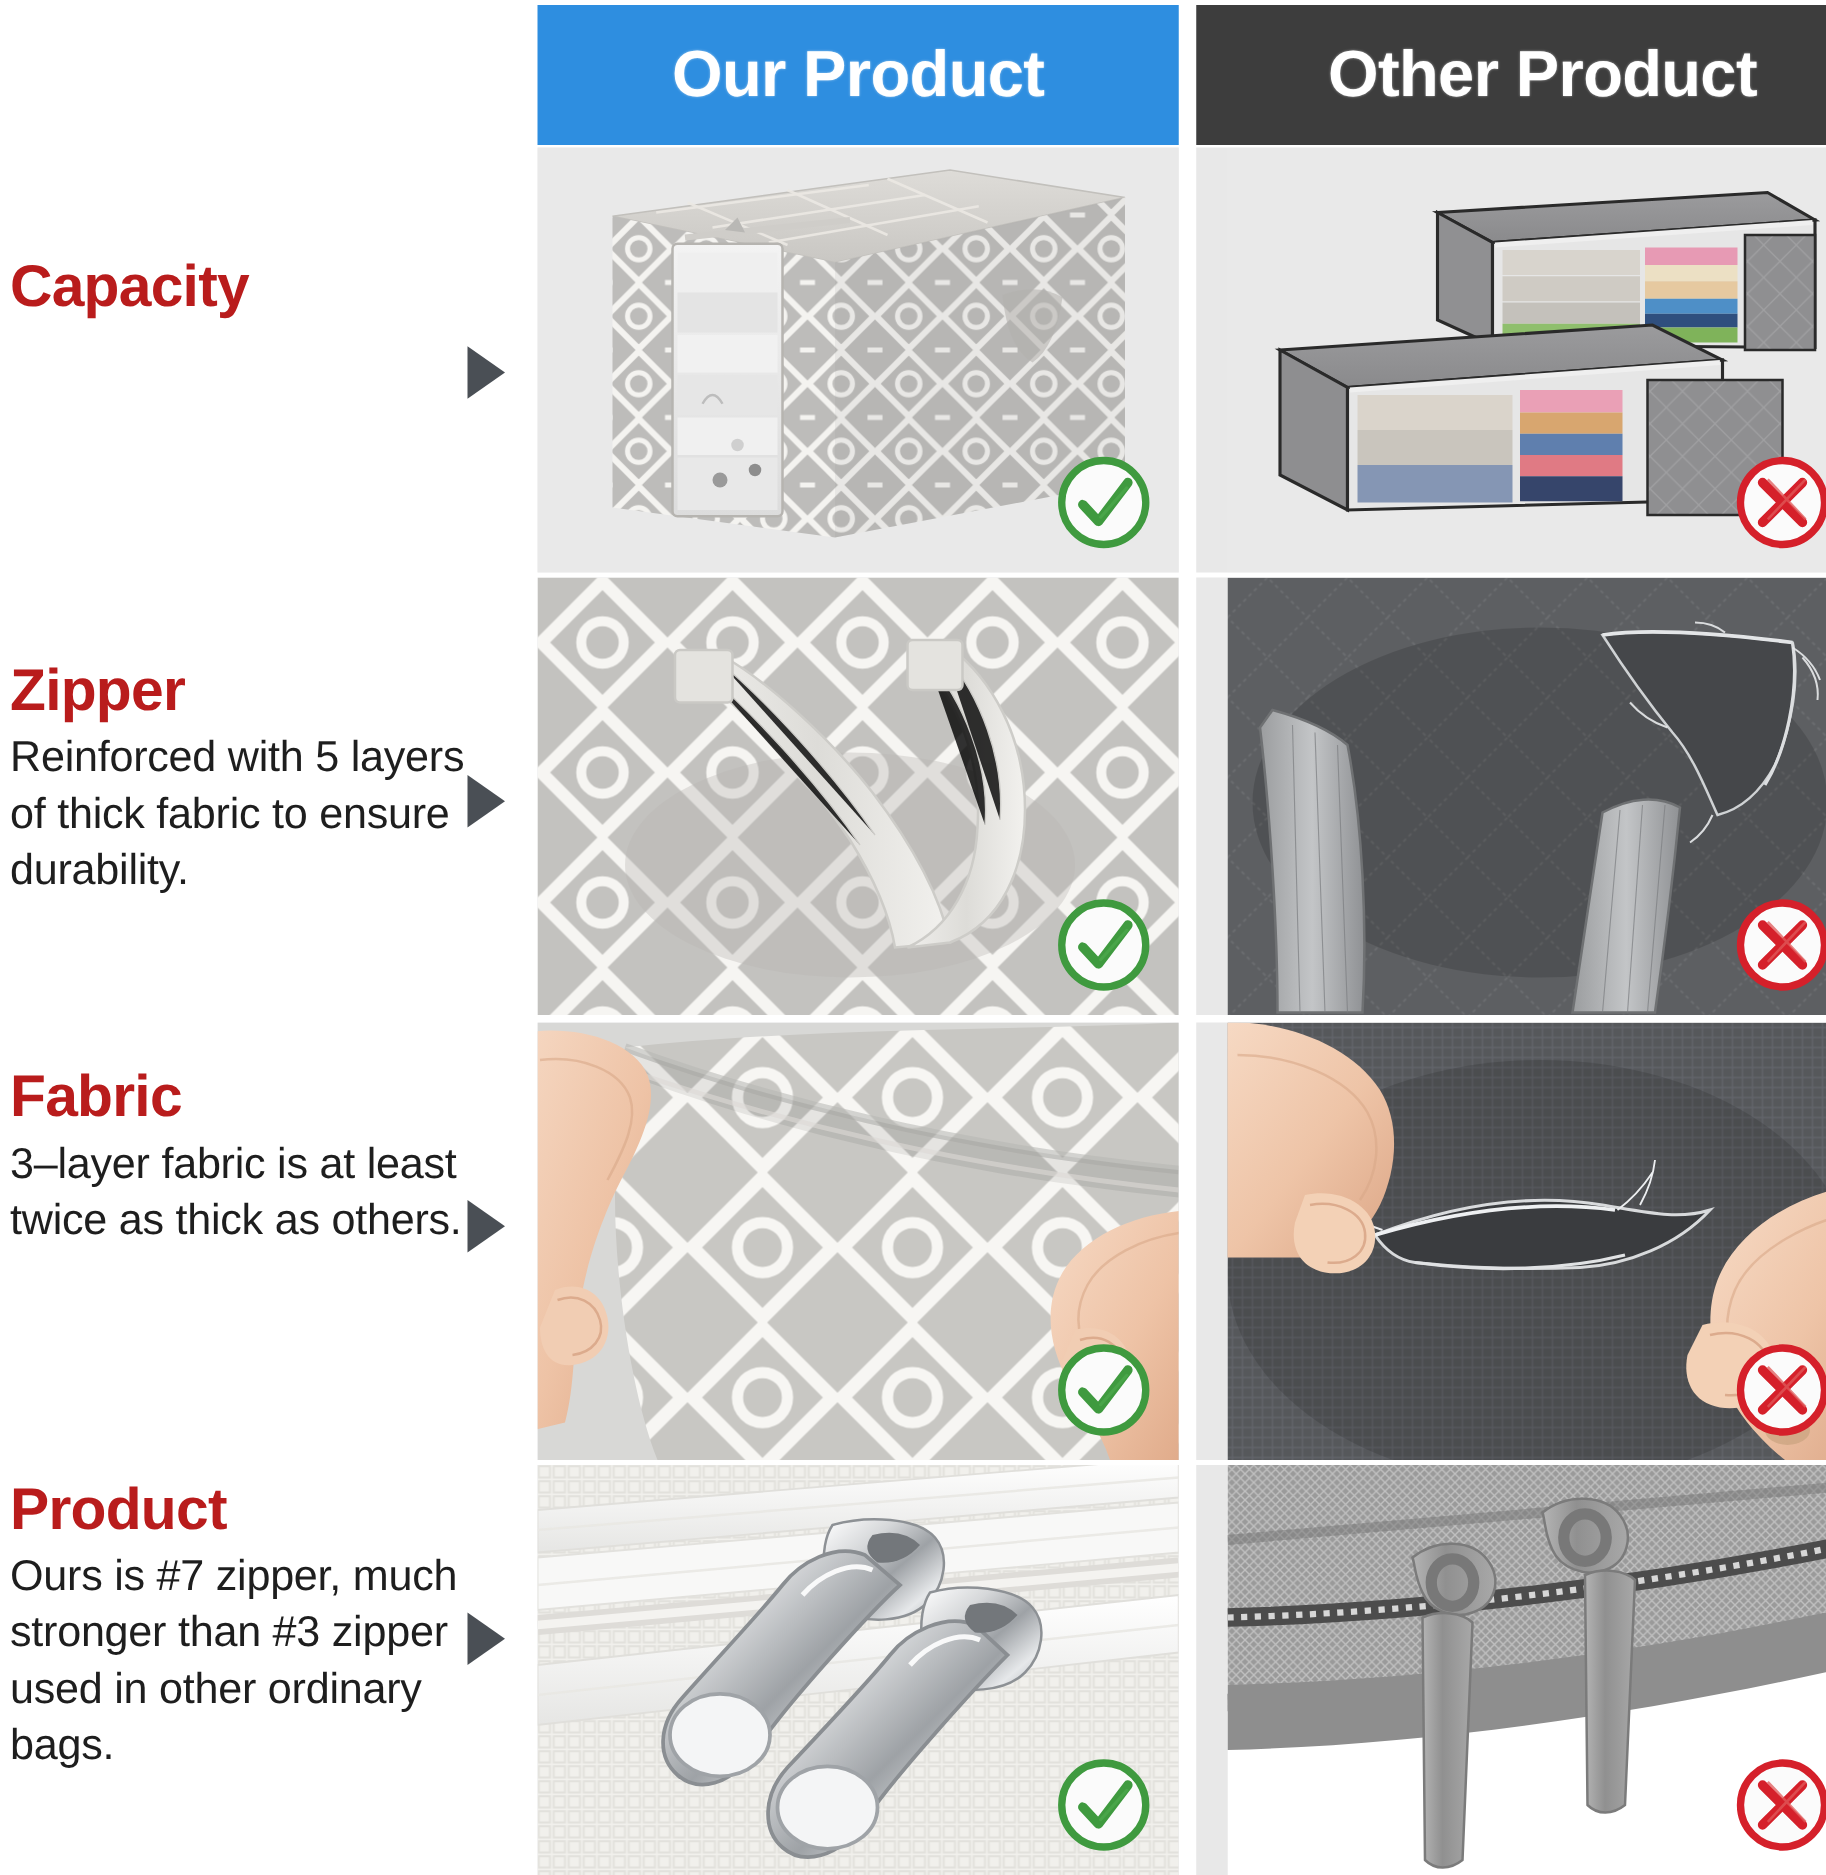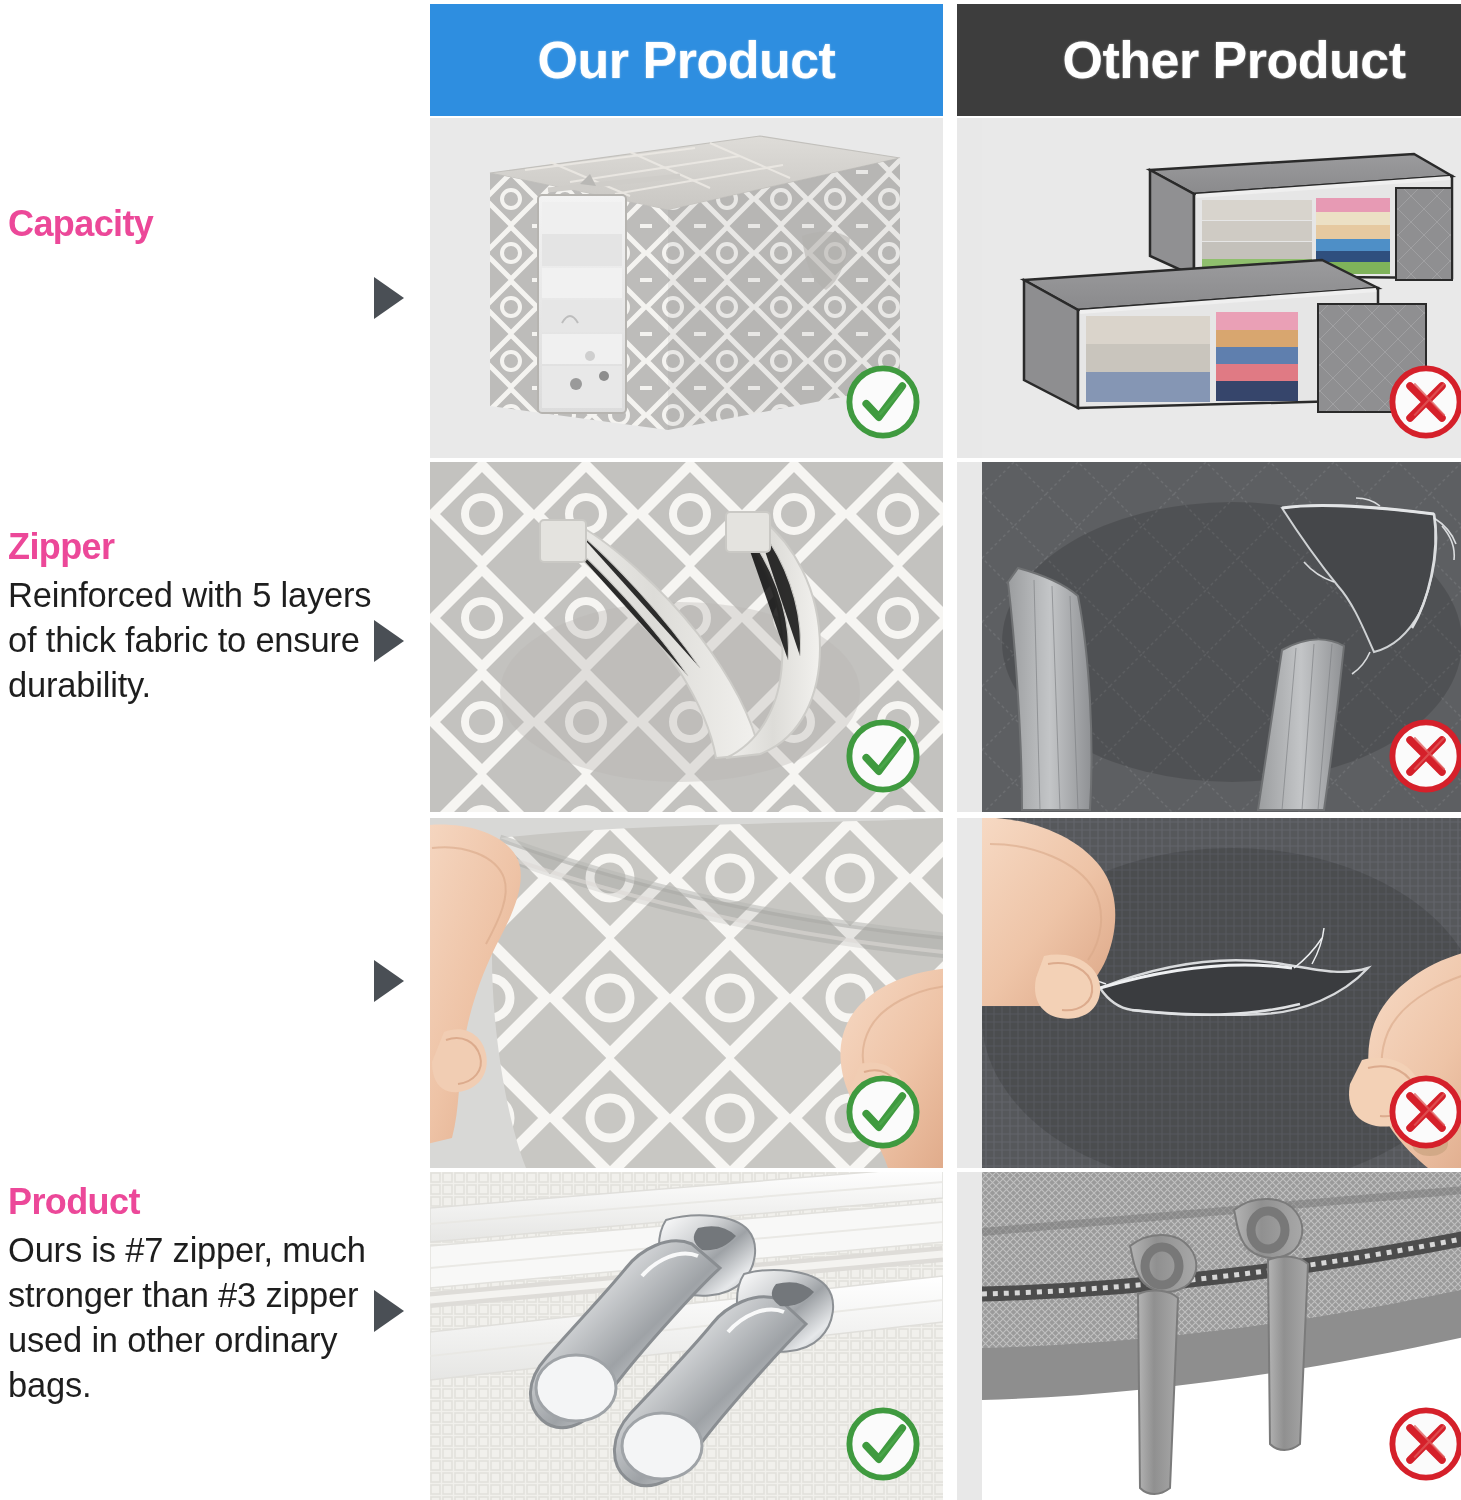--- a/index.html
+++ b/index.html
@@ -18,22 +18,22 @@
   .hdr-other{background:#3d3d3d;}
   .hdr span{
     color:#ffffff;font-weight:bold;font-size:52px;letter-spacing:-0.5px;
     text-shadow:0 0 2px rgba(255,255,255,.55);
     font-family:"Liberation Sans","DejaVu Sans",sans-serif;
   }
 
   
   .feat{position:absolute;left:8px;width:410px;}
   .feat h2{
-    margin:0 0 8px 0;font-size:36px;font-weight:bold;line-height:1.03;
-    letter-spacing:-0.6px;color:#ec4899;
+    margin:0 0 8px 0;font-size:47px;font-weight:bold;line-height:1.03;
+    letter-spacing:-0.6px;color:#b91c1c;
   }
   .feat p{
     margin:0;font-size:34.5px;line-height:1.30;color:#1e1e1e;
     letter-spacing:-0.2px;width:372px;
   }
   .arrow{
     position:absolute;width:0;height:0;
     border-top:21px solid transparent;border-bottom:21px solid transparent;
     border-left:30px solid #4a4f55;
   }
@@ -274,20 +274,24 @@
     </svg>
     <div class="badge">
       <svg viewBox="0 0 100 100">
         <circle cx="50" cy="50" r="40" fill="#fbfbfb" stroke="#d5202a" stroke-width="7"></circle>
         <path d="M31 31 L69 69 M69 31 L31 69" stroke="#d5202a" stroke-width="9" stroke-linecap="round"></path>
         <path d="M36 28 L72 66 M72 28 L36 66" stroke="#e05a5a" stroke-width="2.5" opacity=".75"></path>
       </svg>
     </div>
   </div>
 
+  <div class="feat" style="top:853px;">
+    <h2>Fabric</h2>
+    <p>3–layer fabric is at least twice as thick as others.</p>
+  </div>
   <div class="arrow" style="left:374px;top:960px;"></div>
 
   <div class="tile col-our" style="top:818px;height:350px;">
     <svg viewBox="0 0 513 350" preserveAspectRatio="none" aria-hidden="true">
       <defs>
         <pattern id="quatreMid" width="120" height="120" patternUnits="userSpaceOnUse">
           <rect width="120" height="120" fill="#c8c7c3"></rect>
           <path d="M60 4 C76 20 100 44 116 60 C100 76 76 100 60 116 C44 100 20 76 4 60 C20 44 44 20 60 4Z" fill="none" stroke="#f7f6f3" stroke-width="11"></path>
           <circle cx="60" cy="60" r="20" fill="none" stroke="#f7f6f3" stroke-width="9"></circle>
         </pattern>

